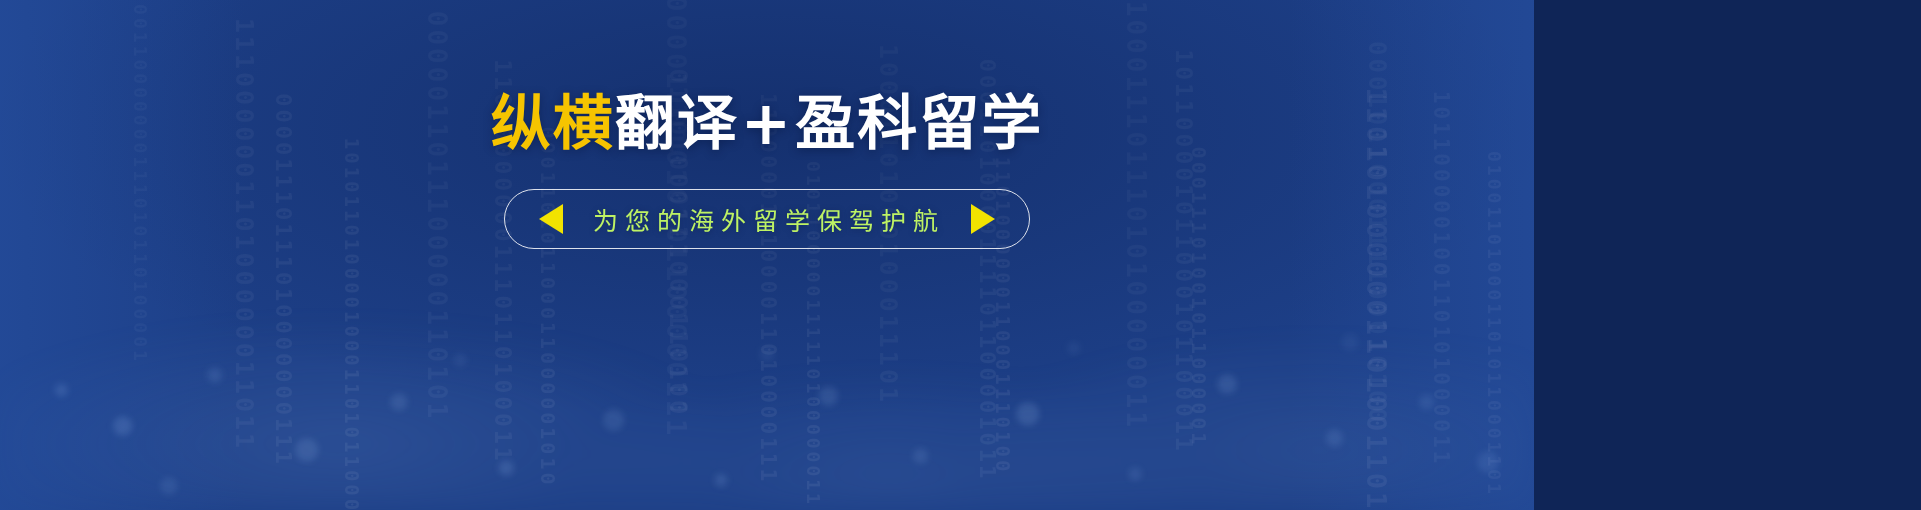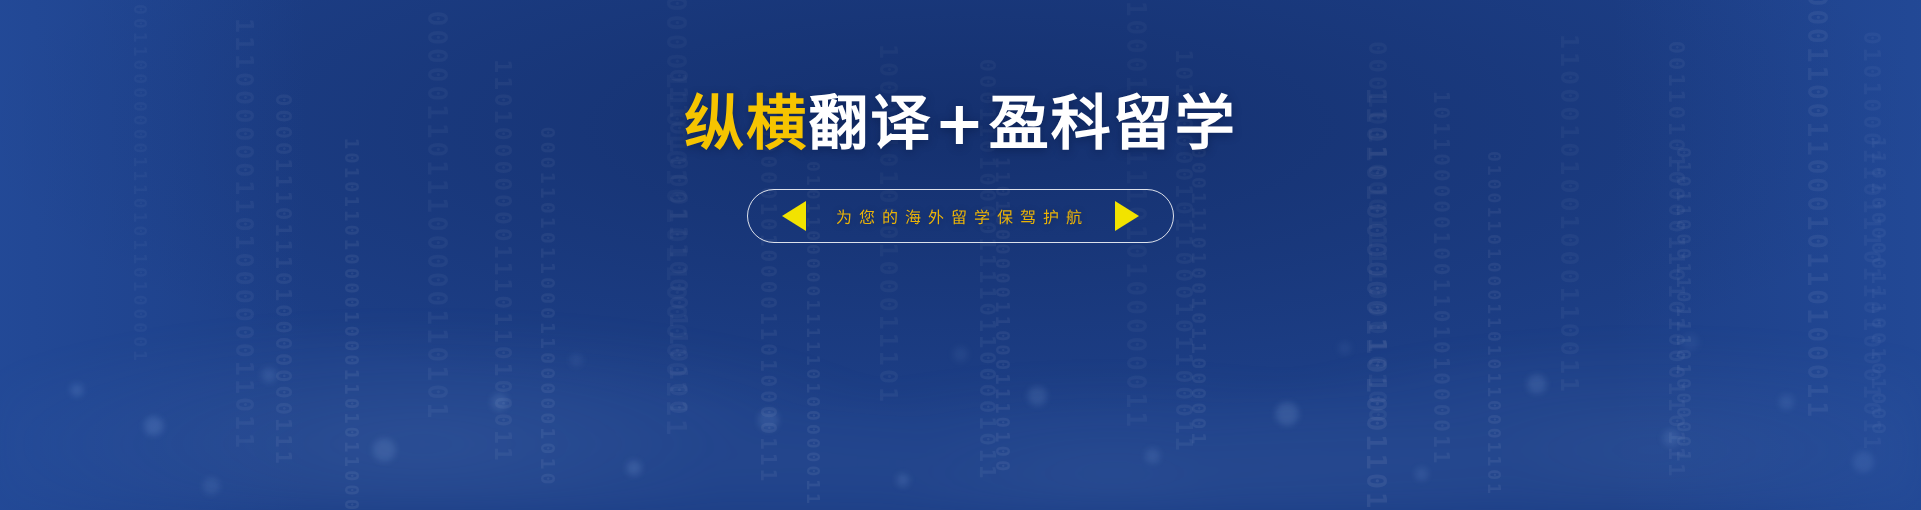--- a/index.html
+++ b/index.html
@@ -3,21 +3,21 @@
 <meta charset="utf-8">
 <title>Banner</title>
 <style>
   html, body {
     margin: 0;
     padding: 0;
     background: #0f2557;
   }
   .banner {
     position: relative;
-    width: 1921px;
+    width: 1534px;
     height: 510px;
     overflow: hidden;
     font-family: "Liberation Sans", "DejaVu Sans", sans-serif;
     background:
       radial-gradient(ellipse 60% 70% at 50% 18%, rgba(10,32,88,0.55) 0%, rgba(10,32,88,0.0) 70%),
       linear-gradient(180deg, #1d3f86 0%, #1e4089 35%, #23499a 62%, #2a56ab 88%, #2d5cb4 100%),
       linear-gradient(90deg, #2b57a8 0%, #1d3d84 18%, #1a3madapt 0%, #1b3b80 50%, #1d3f87 82%, #2c58aa 100%);
     background-color: #1d3f87;
   }
 
@@ -145,23 +145,23 @@
     align-items: center;
     gap: 26px;
     padding: 11px 34px;
     border: 1.5px solid rgba(255,255,255,0.85);
     border-radius: 999px;
     background: transparent;
     cursor: pointer;
     user-select: none;
   }
   .cta-label {
-    font-size: 16px;
+    font-size: 25px;
     letter-spacing: 7px;
-    color: #eab308;
+    color: #bef264;
     white-space: nowrap;
     text-shadow: 0 1px 6px rgba(4,18,56,0.35);
     padding-left: 4px;
   }
   .tri {
     width: 0;
     height: 0;
     flex: 0 0 auto;
   }
   .tri-left {

